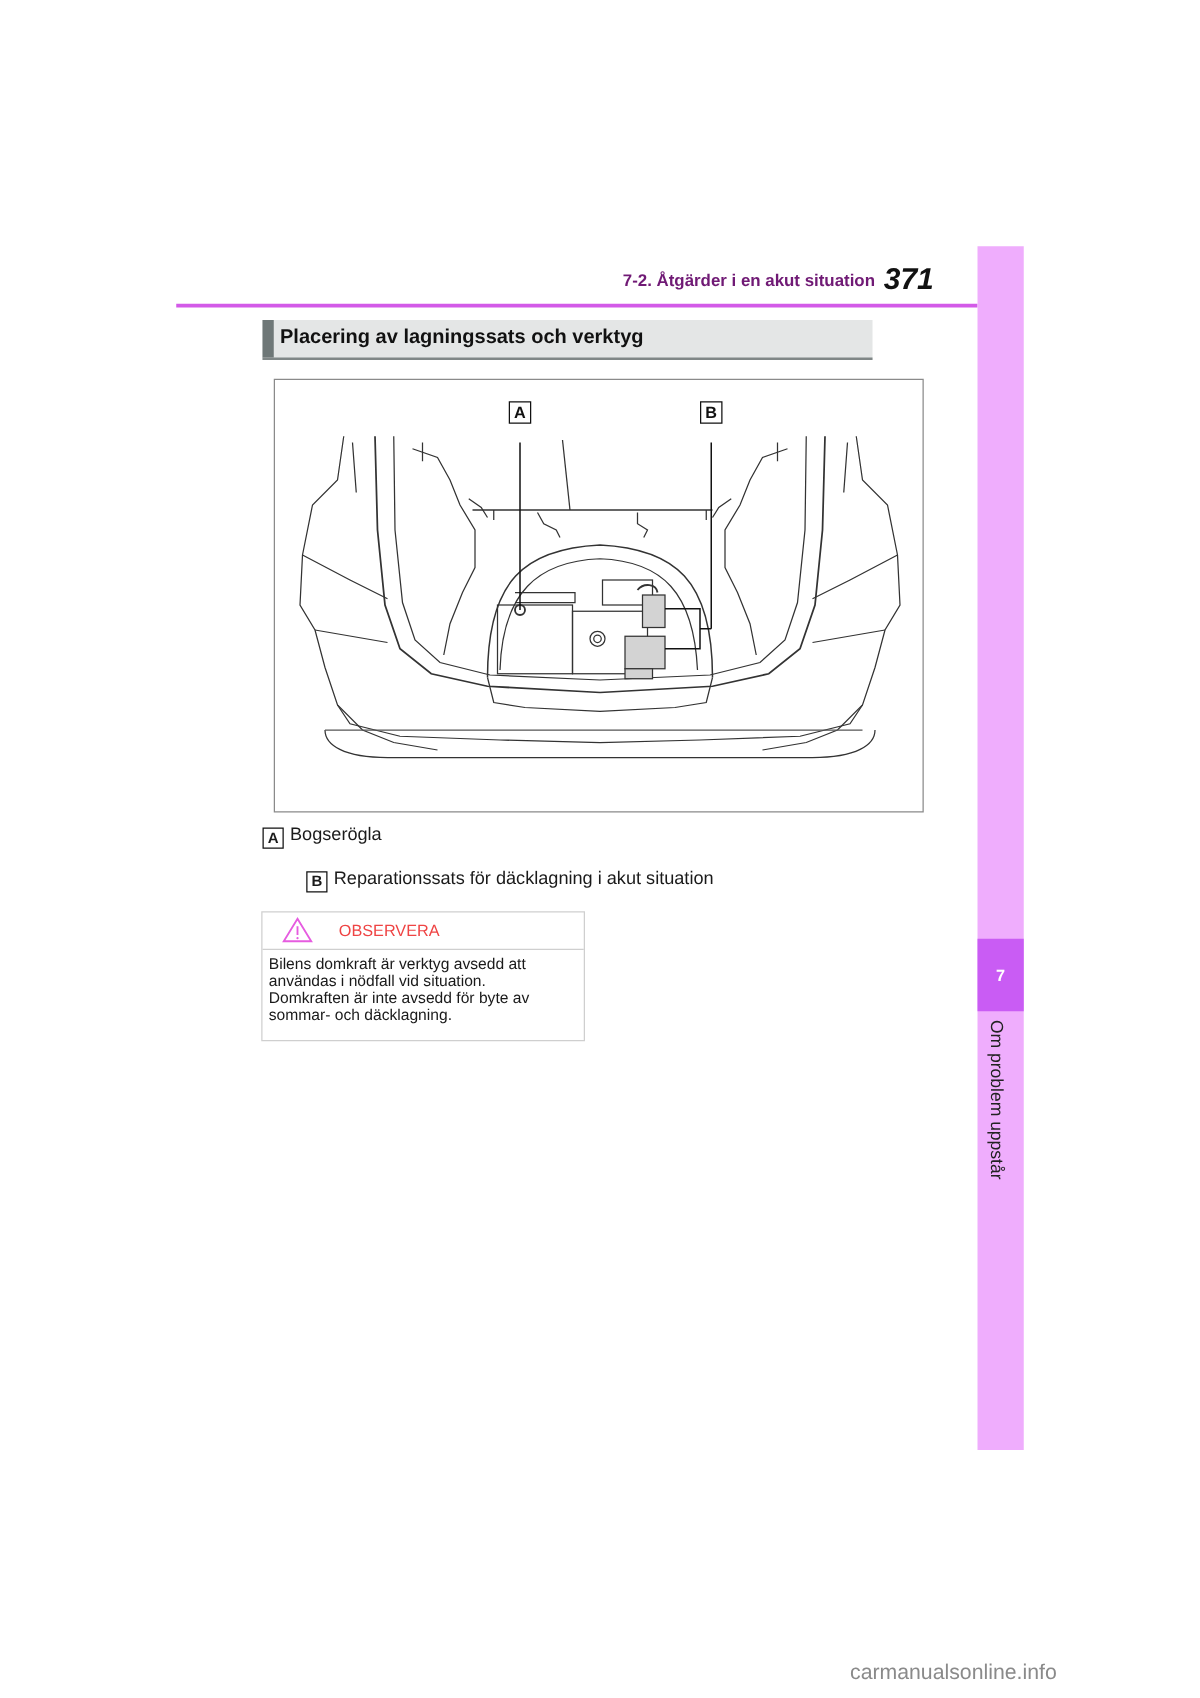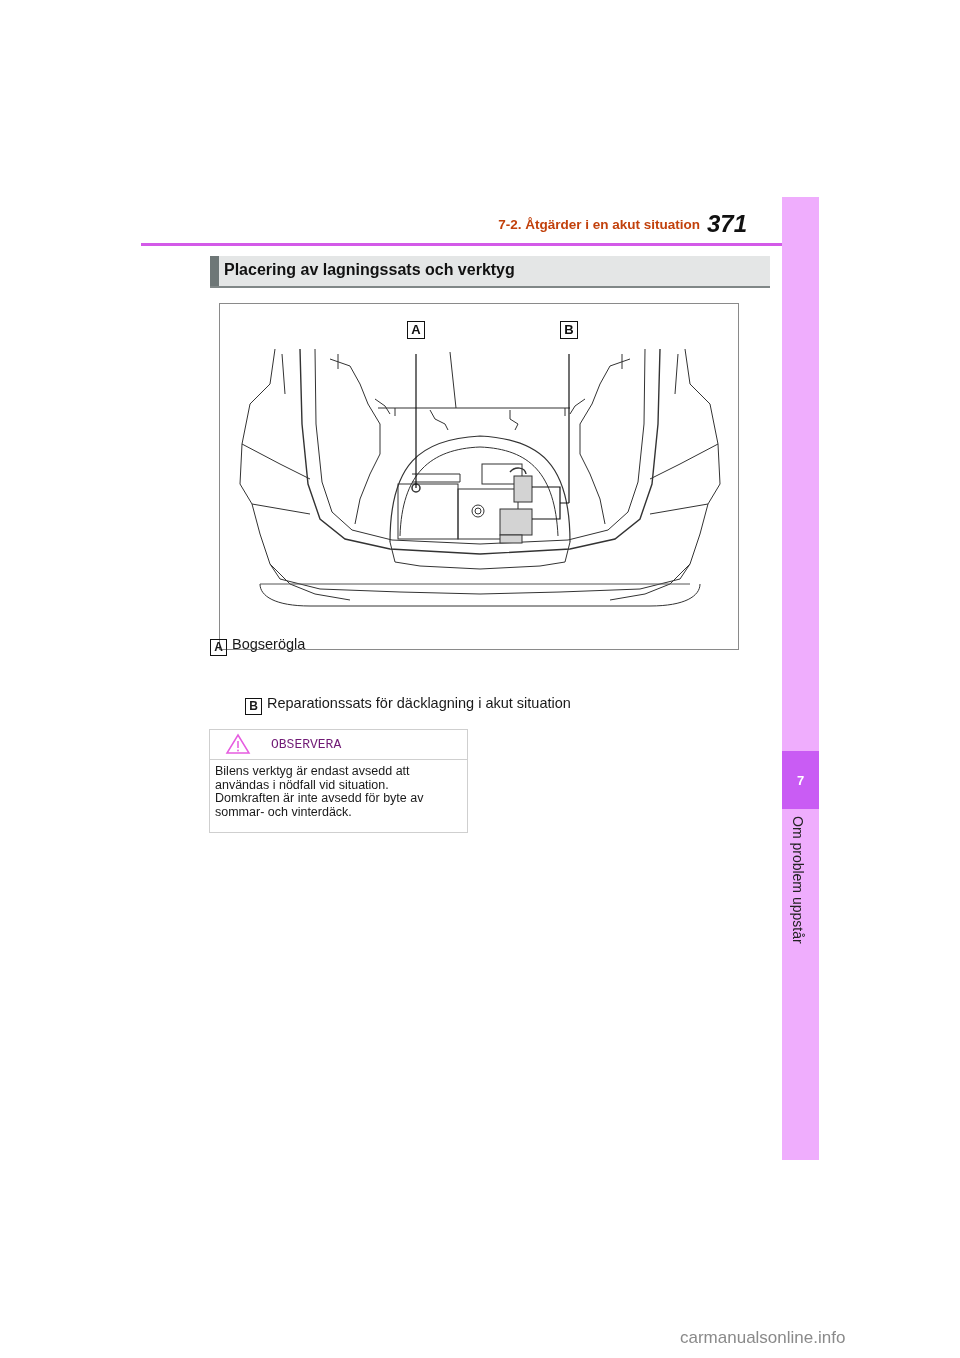--- a/index.html
+++ b/index.html
@@ -2,42 +2,42 @@
 <html><head>
   <meta charset="utf-8">
   <style>
     html, body { margin: 0; padding: 0; }
     body {
       width: 960px; height: 1358px; background: #ffffff; position: relative; overflow: hidden;
       font-family: "Liberation Sans", sans-serif; color: #1a1a1a;
     }
     .header-title {
       position: absolute; left: 480px; top: 217px; width: 220px;
-      font-size: 13.5px; font-weight: bold; color: #c2410c; text-align: right; white-space: nowrap;
+      font-size: 13.5px; font-weight: bold; color: #701a75; text-align: right; white-space: nowrap;
     }
     .page-num {
       position: absolute; left: 707px; top: 210px; width: 68px;
       font-size: 24px; font-weight: bold; color: #111; font-style: italic;
     }
     .header-rule {
       position: absolute; left: 141px; top: 243px; width: 641px; height: 3px; background: #d35ae8;
     }
     .sidebar {
       position: absolute; left: 782px; top: 197px; width: 37px; height: 963px; background: #efadfd;
     }
     .chapter-tab {
       position: absolute; left: 782px; top: 751px; width: 37px; height: 58px; background: #c95cf4;
       color: #fff; font-size: 13px; font-weight: bold; display: flex; align-items: center; justify-content: center;
     }
     .chapter-label {
       position: absolute; left: 790px; top: 816px;
       writing-mode: vertical-rl; font-size: 14px; color: #222; white-space: nowrap;
     }
     .section-heading {
-      position: absolute; left: 210px; top: 256px; width: 560px; height: 32px;
+      position: absolute; left: 210px; top: 256px; width: 488px; height: 32px;
       background: #e4e6e6; border-bottom: 2px solid #808787; box-sizing: border-box;
     }
     .section-heading .bar {
       position: absolute; left: 0; top: 0; width: 9px; height: 30px; background: #6e7777;
     }
     .section-heading .text {
       position: absolute; left: 14px; top: 5px; font-size: 16px; font-weight: bold; color: #111; white-space: nowrap;
     }
     .figure {
       position: absolute; left: 219px; top: 303px; width: 520px; height: 347px;
@@ -54,21 +54,21 @@
       font-size: 12px; font-weight: bold; text-align: center; line-height: 15px; margin-right: 5px; vertical-align: -2px;
     }
     .notice {
       position: absolute; left: 209px; top: 729px; width: 259px; height: 104px;
       border: 1px solid #cfcfcf; box-sizing: border-box;
     }
     .notice-header {
       height: 29px; border-bottom: 1px solid #cfcfcf; position: relative;
     }
     .notice-header svg { position: absolute; left: 15px; top: 3px; }
-    .notice-header .title { position: absolute; left: 61px; top: 7px; font-size: 13px; color: #701a75; font-family: Liberation Mono, monospace; }
+    .notice-header .title { position: absolute; left: 61px; top: 7px; font-size: 13px; color: #ef4444; }
     .notice-body { padding: 5px 5px 0 5px; font-size: 12.5px; line-height: 13.5px; color: #1a1a1a; }
     .notice-body div { white-space: nowrap; }
     .watermark {
       position: absolute; left: 680px; top: 1328px; font-size: 17px; color: #8a8a8a; white-space: nowrap; text-align: right;
     }
   </style>
 </head>
 <body>
 
 <div class="header-title">7-2. Åtgärder i en akut situation</div>
@@ -140,37 +140,37 @@
 
     <line x1="196" y1="50" x2="196" y2="184" stroke="#111" stroke-width="1.2"></line>
 
     <line x1="349" y1="50" x2="349" y2="199" stroke="#111" stroke-width="1.2"></line>
     <path d="M312 183 L340 183 L340 215 L312 215 M340 199 L349 199" stroke="#111" stroke-width="1.2"></path>
   </svg>
   <div class="callout-box" style="left:187px; top:17px;">A</div>
   <div class="callout-box" style="left:340px; top:17px;">B</div>
 </div>
 
-<div class="legend-item" style="top:636px;">
+<div class="legend-item" style="top:660px;">
   <span class="key">A</span><span>Bogserögla</span>
 </div>
 <div class="legend-item" style="top:695px;margin-left:35px;">
   <span class="key">B</span><span>Reparationssats för däcklagning i akut situation</span>
 </div>
 
 <div class="notice">
   <div class="notice-header">
     <svg width="26" height="22" viewBox="0 0 26 22">
       <path d="M13 2 L24 20 L2 20 Z" fill="none" stroke="#e65ce0" stroke-width="1.5"></path>
       <line x1="13" y1="8" x2="13" y2="15" stroke="#e65ce0" stroke-width="1.5"></line>
       <circle cx="13" cy="17.5" r="0.9" fill="#e65ce0"></circle>
     </svg>
     <span class="title">OBSERVERA</span>
   </div>
   <div class="notice-body">
-    <div>Bilens verktyg är endast avsedd att</div>
+    <div>Bilens domkraft är verktyg avsedd att</div>
     <div>användas i nödfall vid situation.</div>
     <div>Domkraften är inte avsedd för byte av</div>
-    <div>sommar- och vinterdäck.</div>
+    <div>sommar- och däcklagning.</div>
   </div>
 </div>
 
 <div class="watermark">carmanualsonline.info</div>
 
 </body></html>

